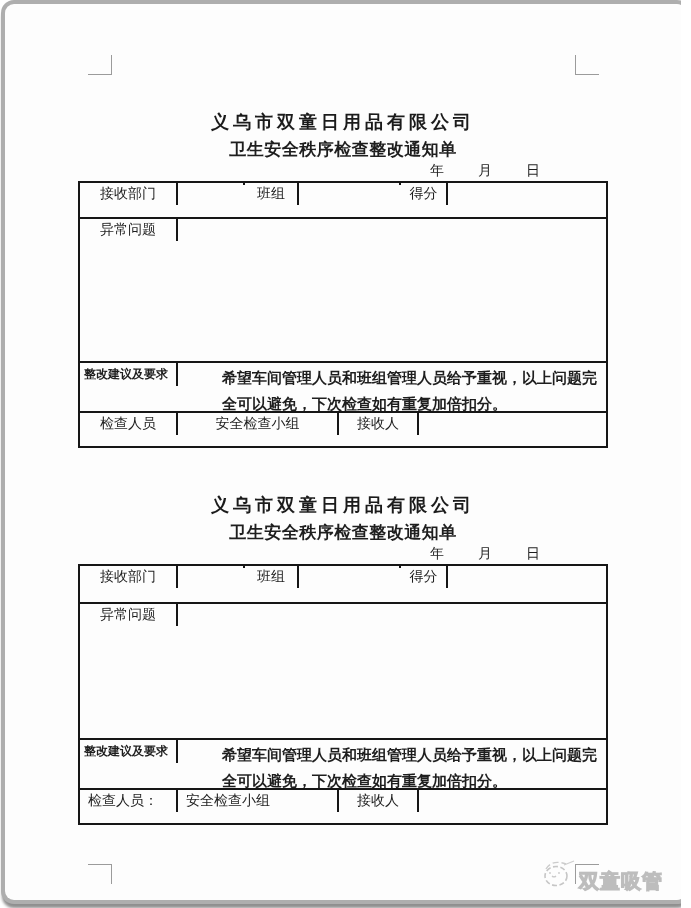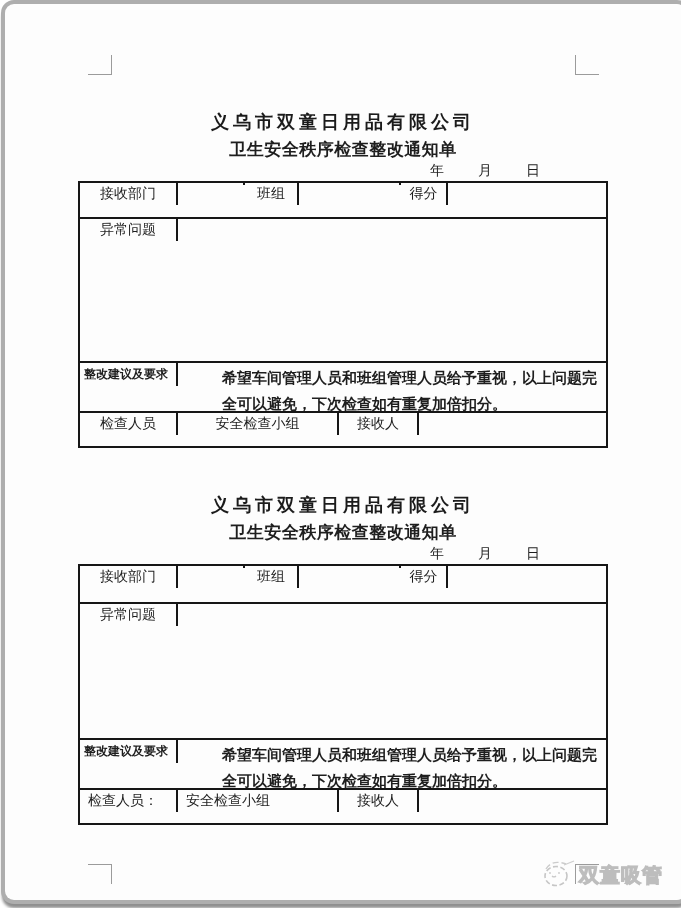--- a/index.html
+++ b/index.html
@@ -104,21 +104,21 @@
     padding: 2px 8px;
     margin-left: 36px;
   }
 
   
   .watermark {
     position: absolute;
     right: 18px;
     bottom: 13px;
     display: flex;
-    align-items: center;
+    align-items: flex-end;
     gap: 3px;
     z-index: 4;
   }
   .watermark-text {
     font-size: 20px;
     font-weight: bold;
     letter-spacing: 1px;
     color: #f6f6f6;
     -webkit-text-stroke: 1.1px #bdbdbd;
     text-shadow: 0 0 1px #cfcfcf;

